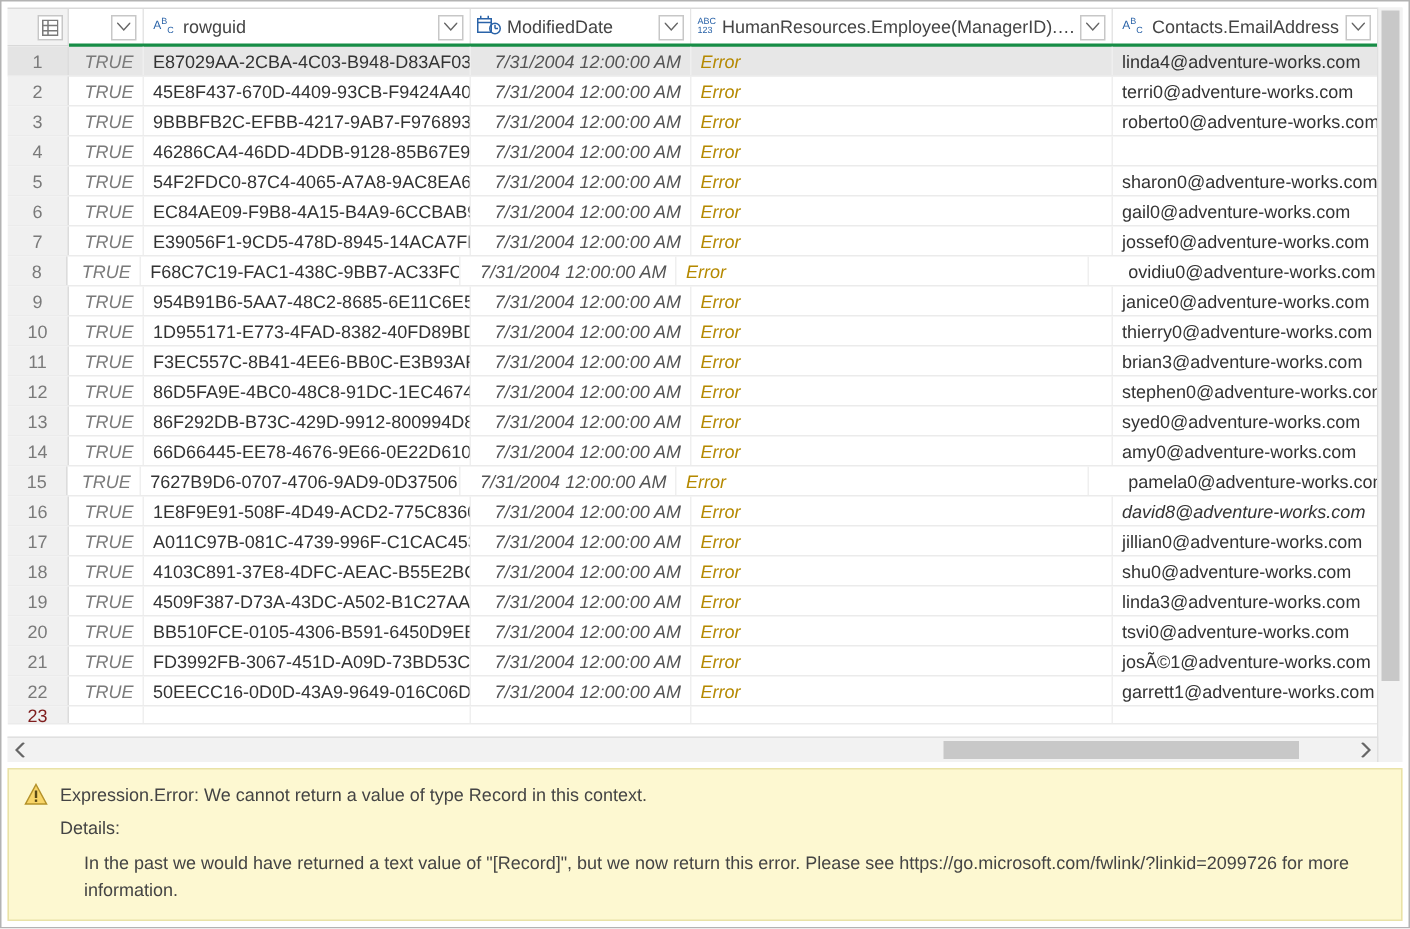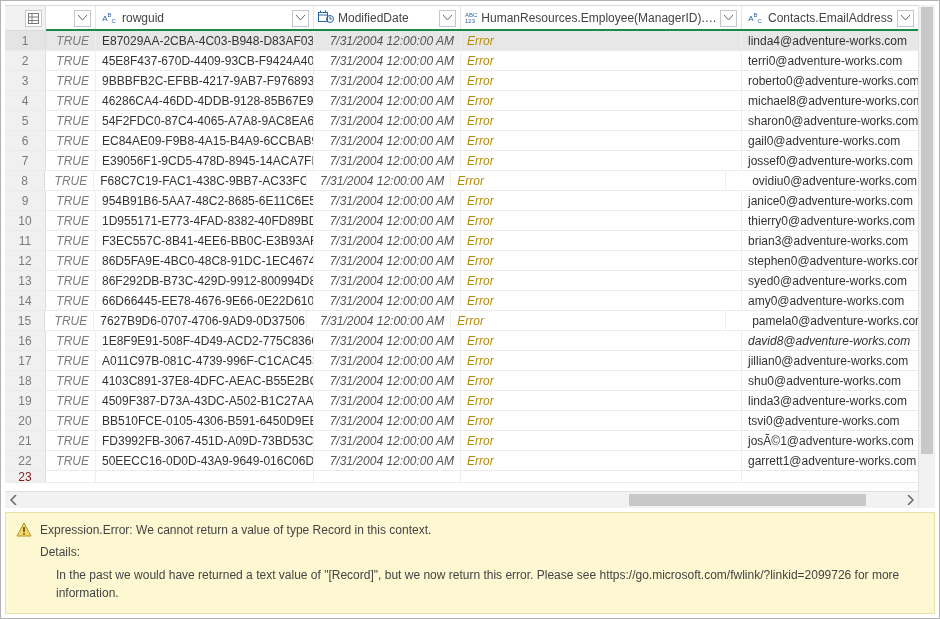--- a/index.html
+++ b/index.html
@@ -337,21 +337,20 @@
               <div class="cell date col-date">7/31/2004 12:00:00 AM</div>
               <div class="cell title col-title">Error</div>
               <div class="cell email col-email" style="border-right:none;">roberto0@adventure-works.com</div>
             </div>
             <div class="row">
               <div class="cell rownum col-rownum">4</div>
               <div class="cell flag col-flag">TRUE</div>
               <div class="cell guid col-guid">46286CA4-46DD-4DDB-9128-85B67E98D...</div>
               <div class="cell date col-date">7/31/2004 12:00:00 AM</div>
               <div class="cell title col-title">Error</div>
-              <div class="cell email col-email" style="border-right:none;">michael8@adventure-works.com</div>
             </div>
             <div class="row">
               <div class="cell rownum col-rownum">5</div>
               <div class="cell flag col-flag">TRUE</div>
               <div class="cell guid col-guid">54F2FDC0-87C4-4065-A7A8-9AC8EA624...</div>
               <div class="cell date col-date">7/31/2004 12:00:00 AM</div>
               <div class="cell title col-title">Error</div>
               <div class="cell email col-email" style="border-right:none;">sharon0@adventure-works.com</div>
             </div>
             <div class="row">

